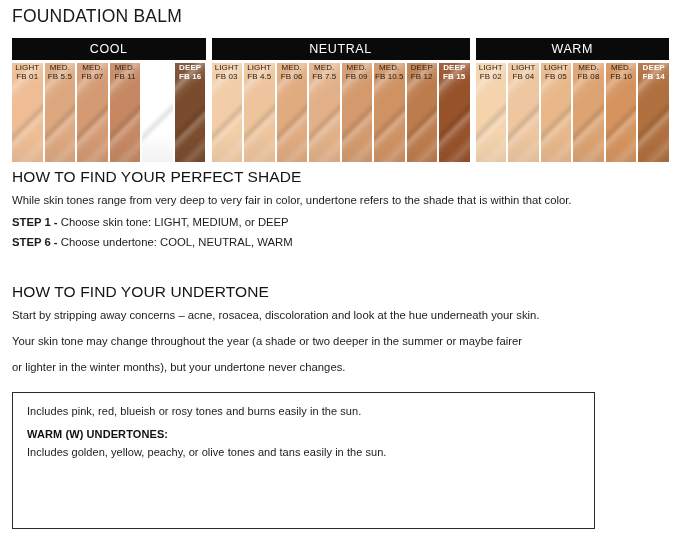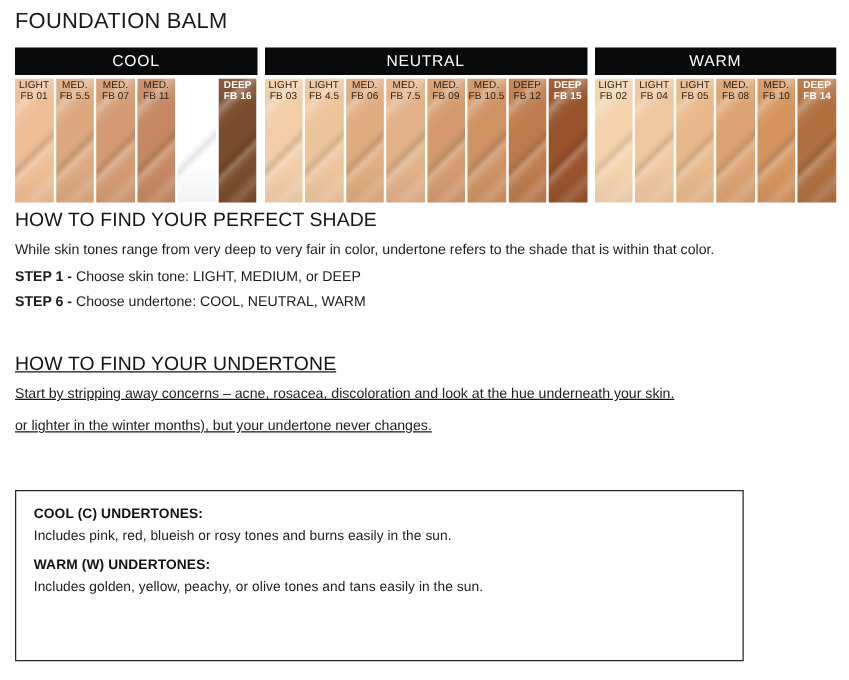--- a/index.html
+++ b/index.html
@@ -351,24 +351,24 @@
     </div>
   </div>
 
 <div class="section" style="top:168px;">
   <h2 class="sec-heading">HOW TO FIND YOUR PERFECT SHADE</h2>
   <p class="sec-para">While skin tones range from very deep to very fair in color, undertone refers to the shade that is within that color.</p>
   <p class="step-line"><span class="step-label">STEP 1 -</span><span> Choose skin tone: LIGHT, MEDIUM, or DEEP</span></p>
   <p class="step-line"><span class="step-label">STEP 6 -</span><span> Choose undertone: COOL, NEUTRAL, WARM</span></p>
 </div>
 
-<div class="section" style="top:283px;text-decoration:underline;">
+<div class="section" style="top:283px;">
   <h2 class="sec-heading">HOW TO FIND YOUR UNDERTONE</h2>
   <p class="sec-para loose">Start by stripping away concerns – acne, rosacea, discoloration and look at the hue underneath your skin.</p>
+  <p class="sec-para loose">Your skin tone may change throughout the year (a shade or two deeper in the summer or maybe fairer</p>
   <p class="sec-para loose">or lighter in the winter months), but your undertone never changes.</p>
 </div>
 
 <div class="undertone-box" id="undertone-box">
-    <div class="ut-term">COOL (C) UNDERTONES:</div>
     <div class="ut-def">Includes pink, red, blueish or rosy tones and burns easily in the sun.</div>
     <div class="ut-term">WARM (W) UNDERTONES:</div>
     <div class="ut-def last">Includes golden, yellow, peachy, or olive tones and tans easily in the sun.</div>
   </div>
 
 </body></html>

